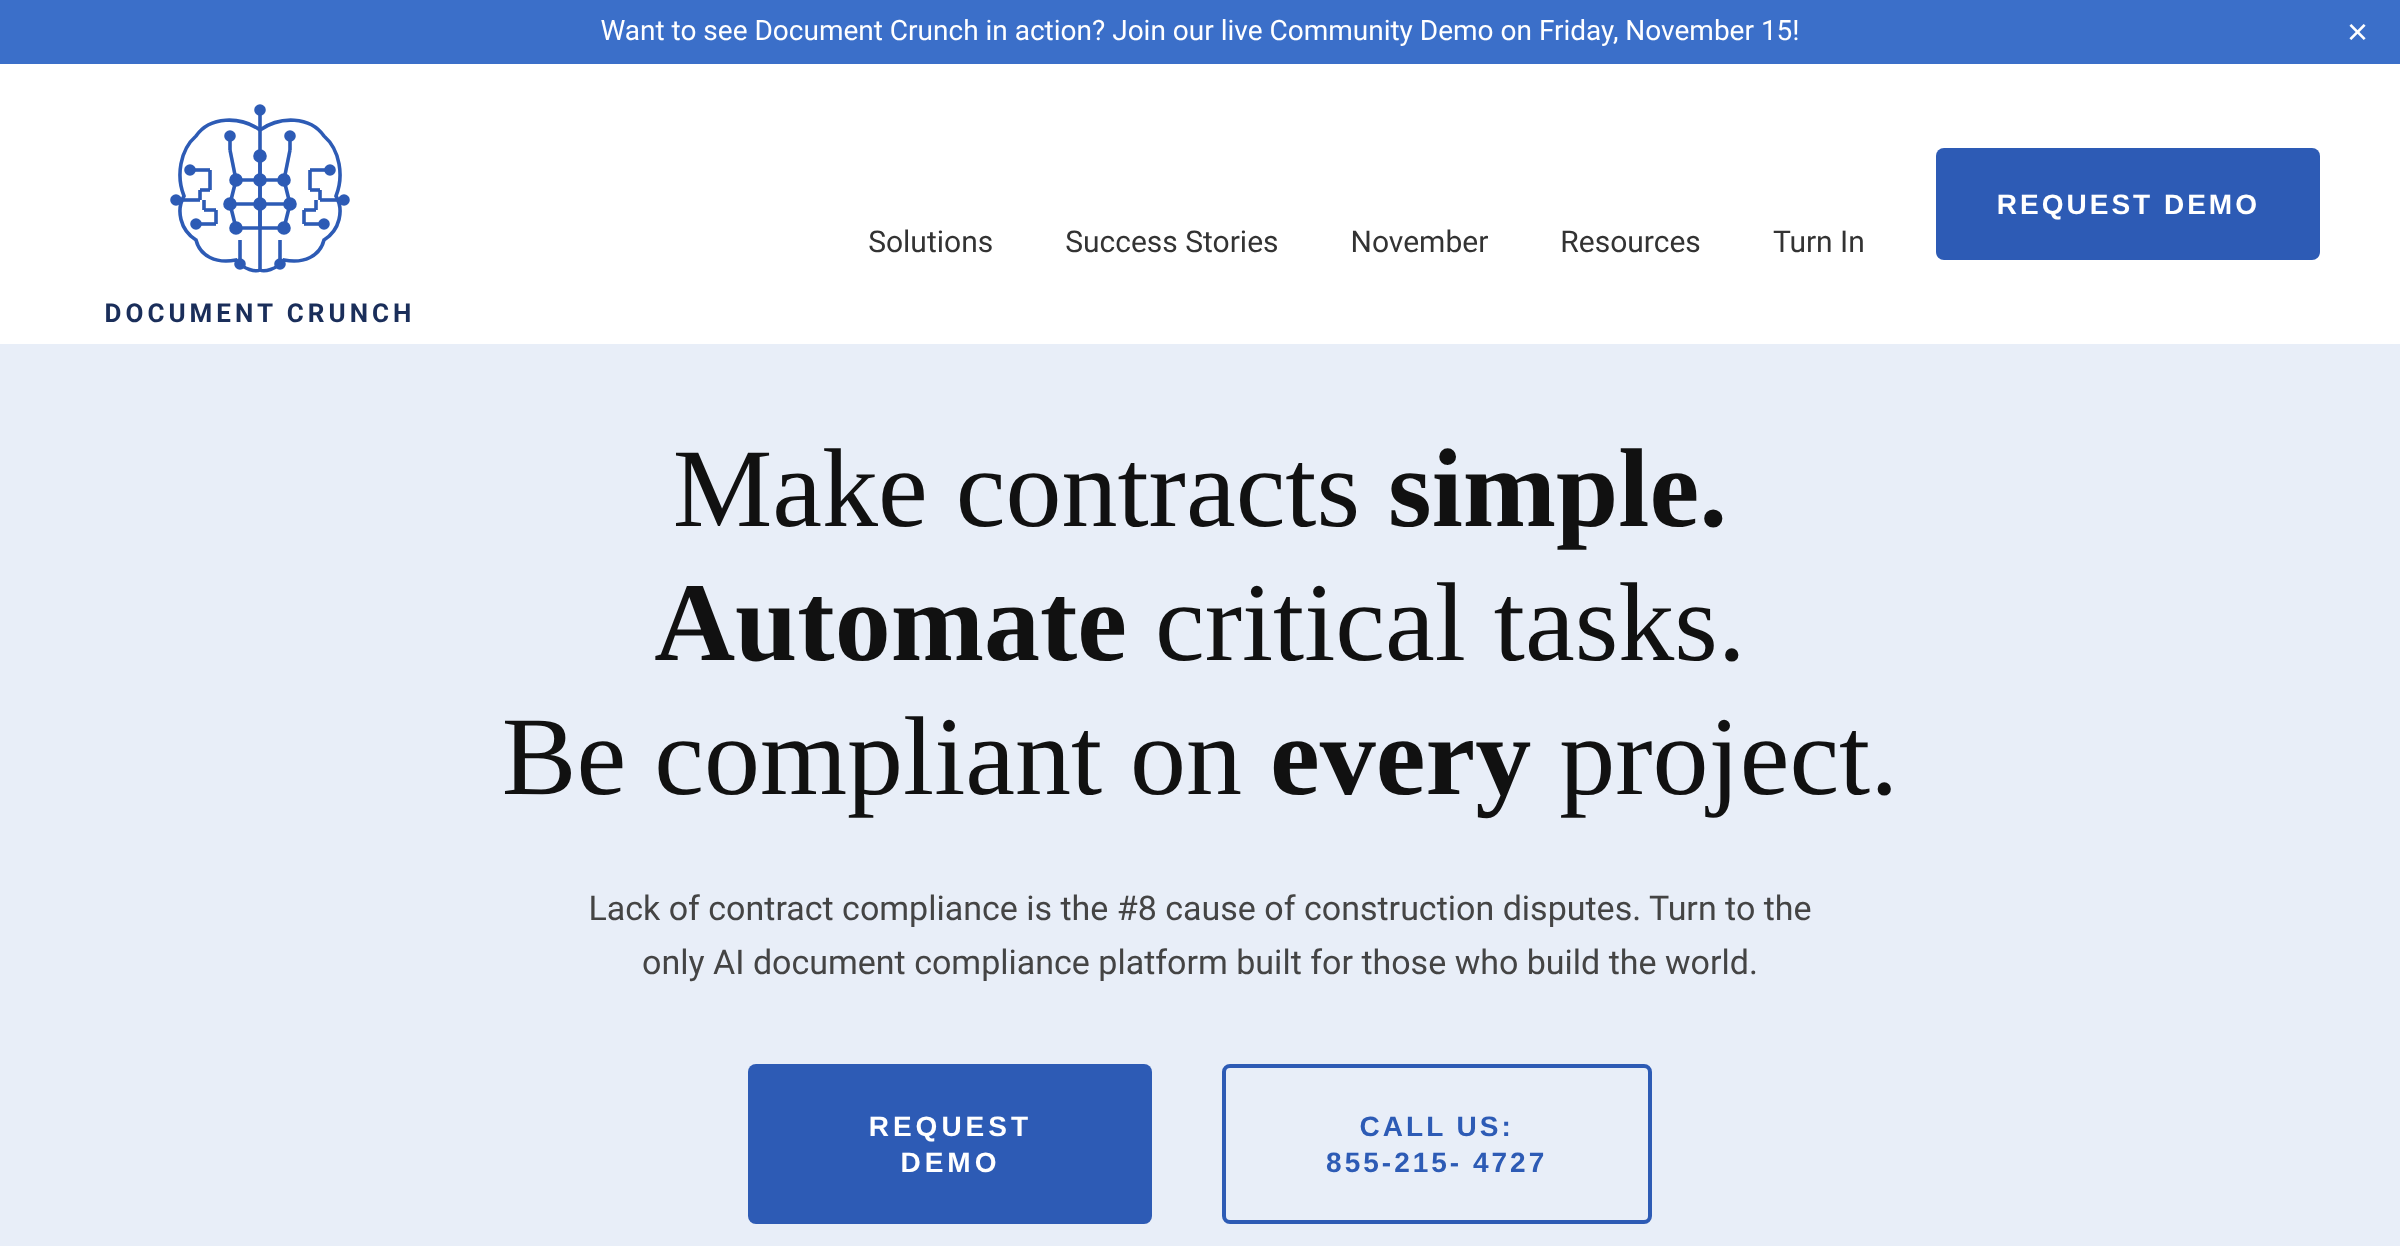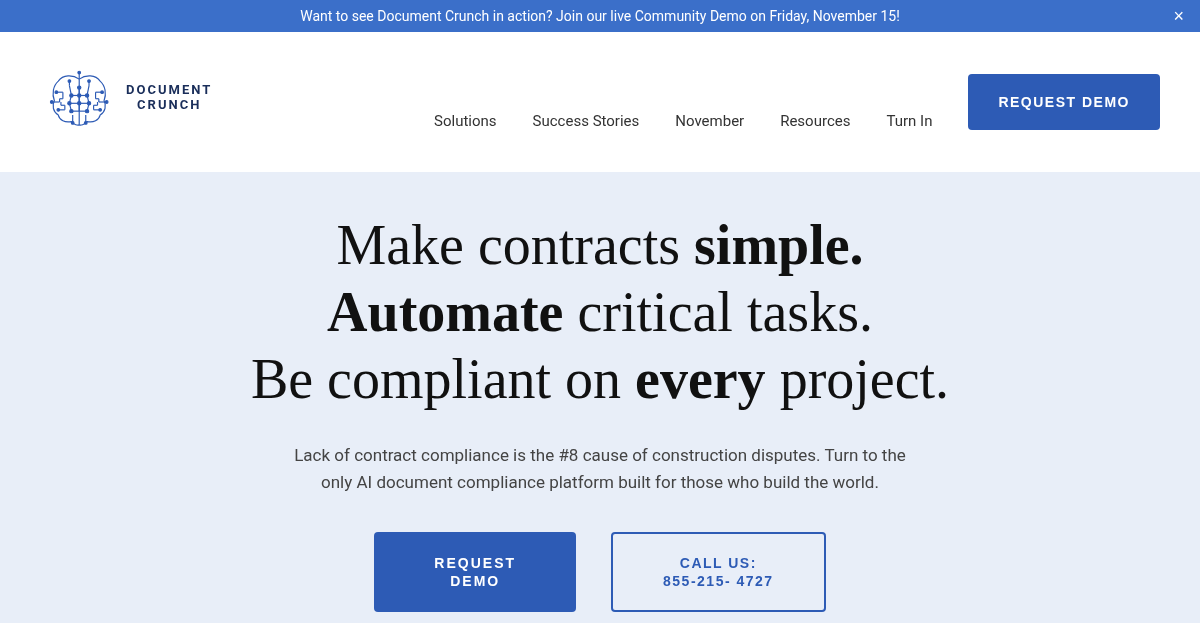--- a/index.html
+++ b/index.html
@@ -47,21 +47,21 @@
       background-color: white;
       display: flex;
       align-items: center;
       justify-content: space-between;
       padding: 0 40px;
       height: 140px;
     }
 
     .logo-container {
       display: flex;
-      flex-direction: row;
+      flex-direction: column;
       align-items: center;
       width: 180px;
     }
 
     .logo-svg {
       width: 120px;
       height: 120px;
     }
 
     .logo-text {

